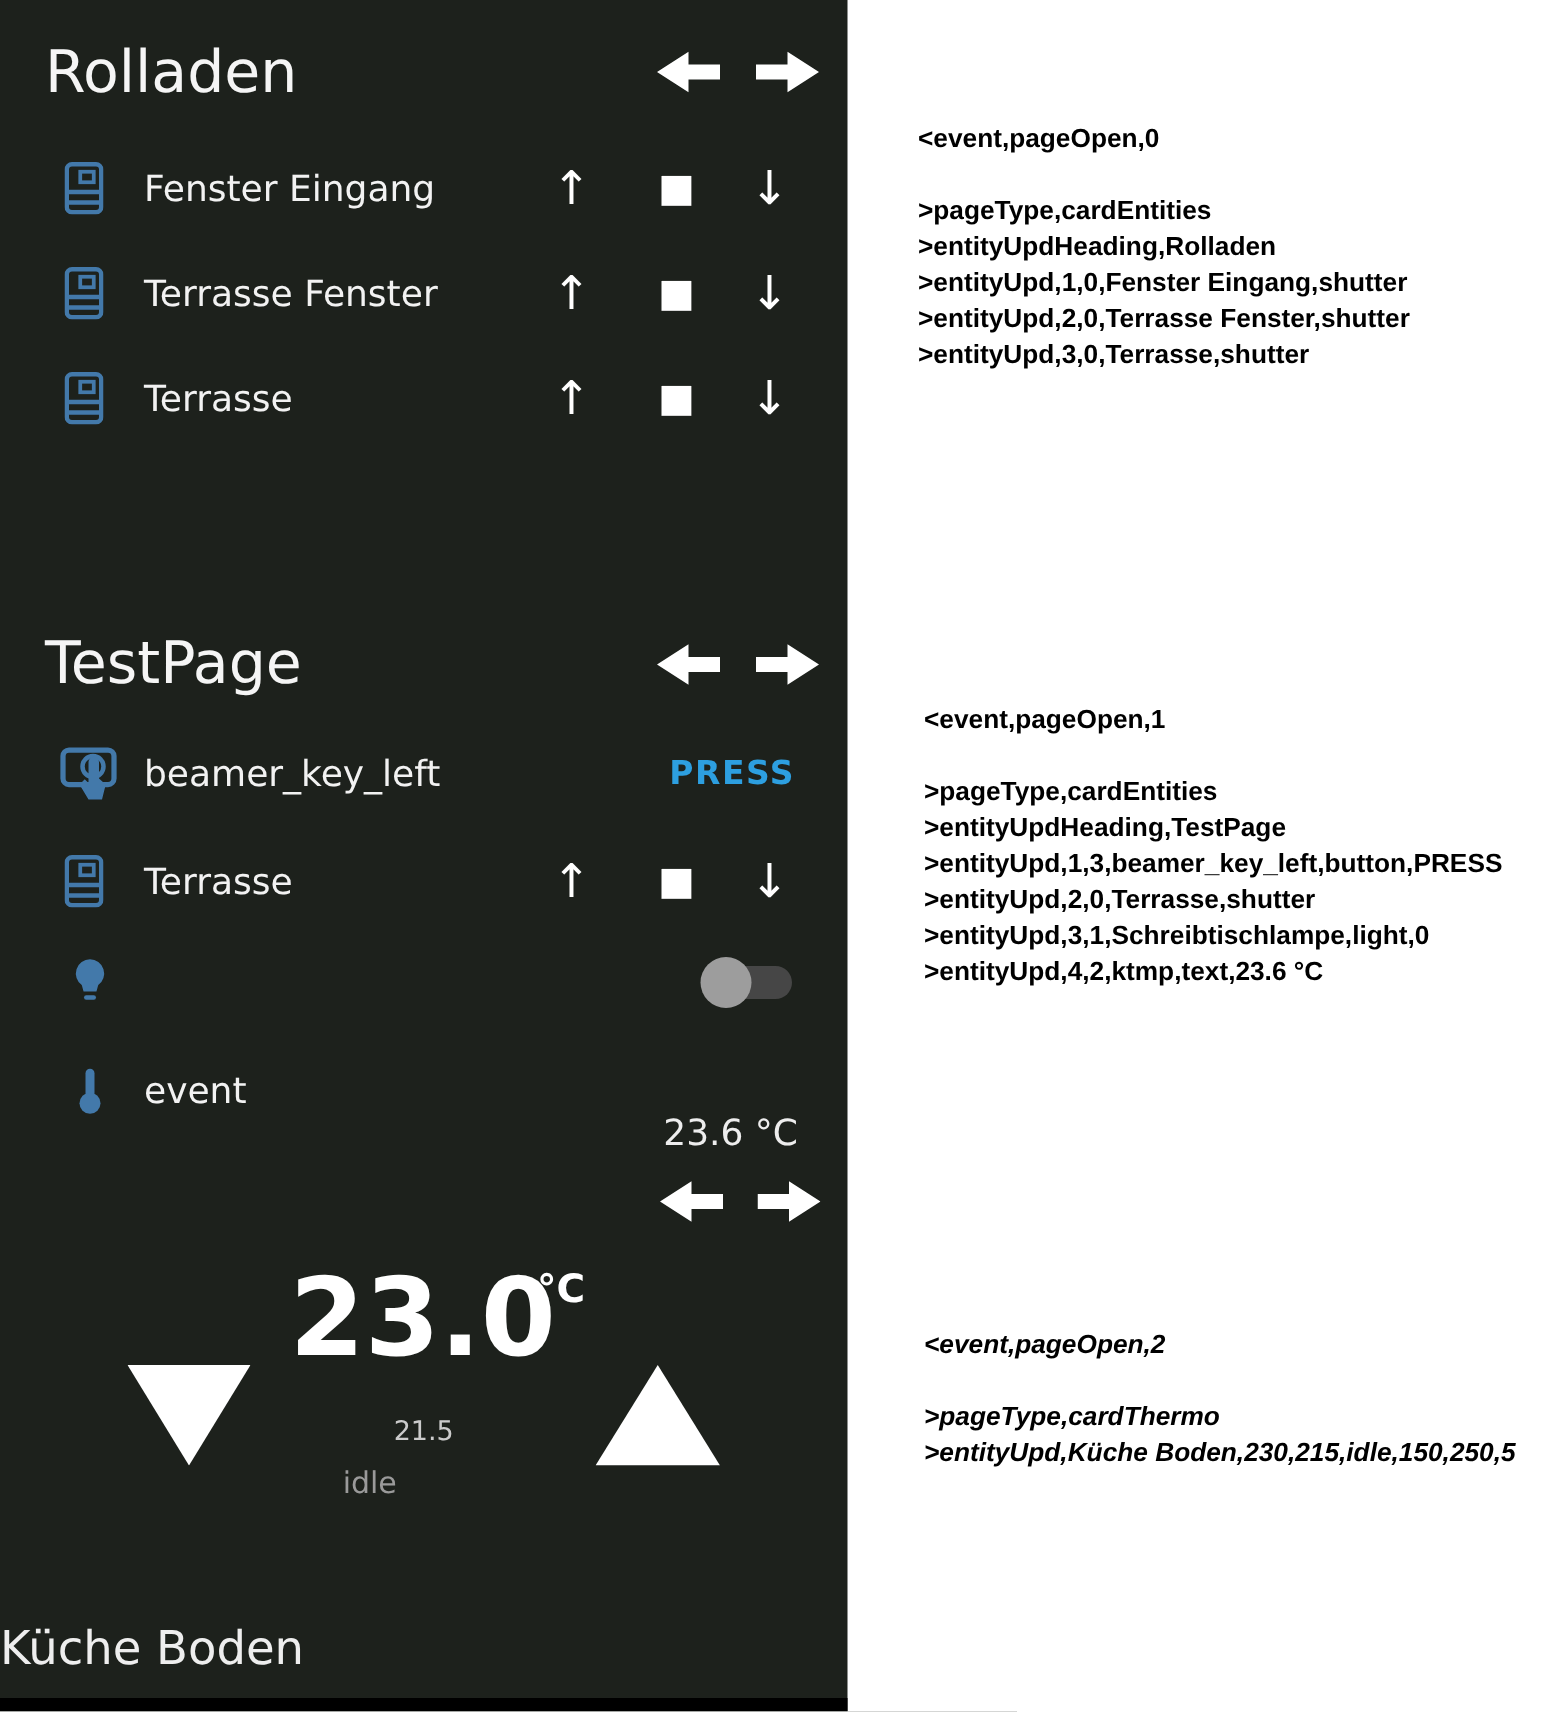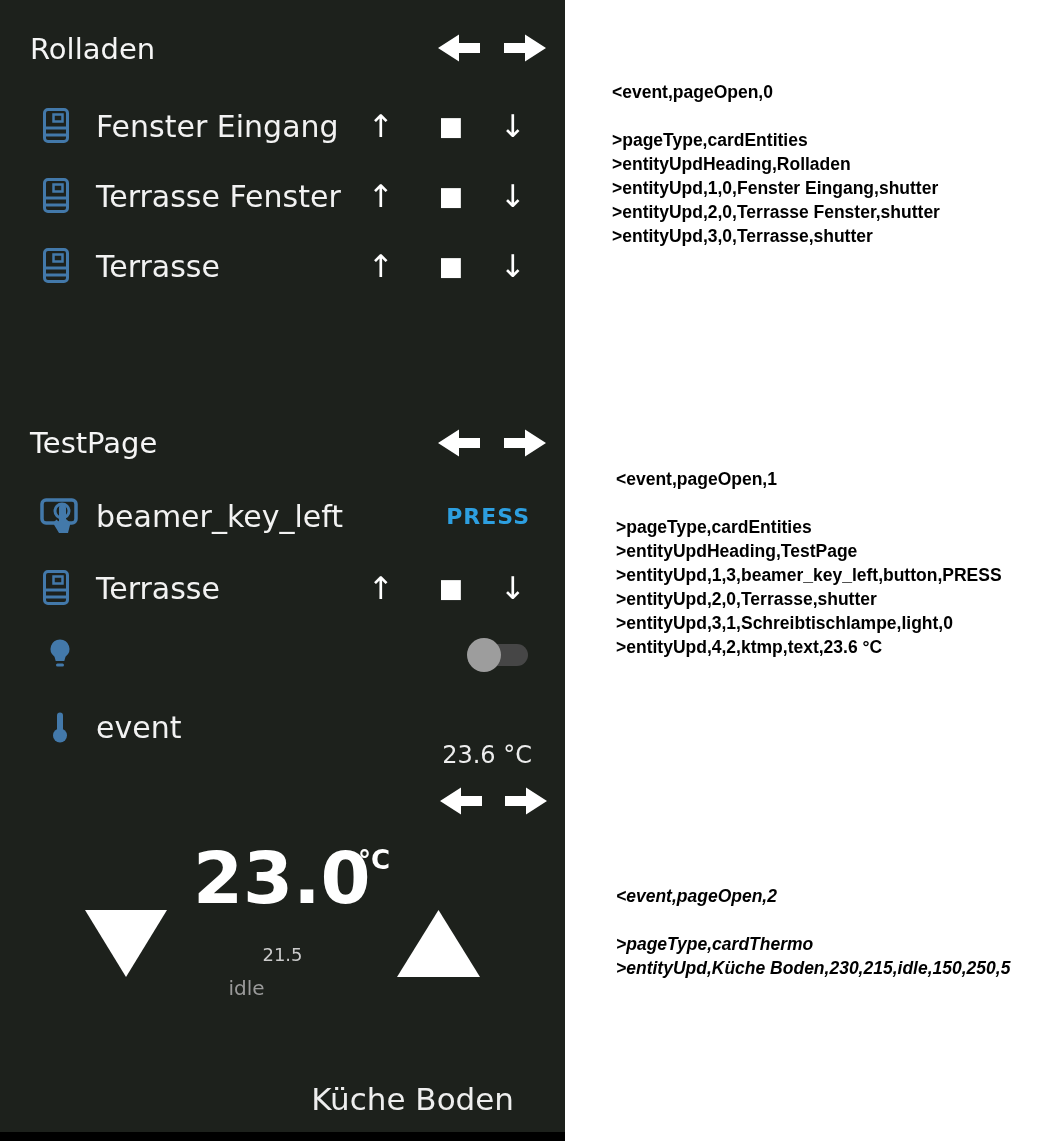--- a/index.html
+++ b/index.html
@@ -1,49 +1,49 @@
 <!DOCTYPE html>
 <html><head>
 <meta charset="utf-8">
 <style>
   html,body{margin:0;padding:0;background:#ffffff;}
   .stage{position:relative;width:1045px;height:1141px;background:#ffffff;overflow:hidden;
          font-family:"DejaVu Sans","Liberation Sans",sans-serif;}
   .panel{position:absolute;left:0;top:0;width:565px;height:1141px;background:#1d211c;}
   .panel-bottom-strip{position:absolute;left:0;top:1132px;width:565px;height:9px;background:#000000;}
 
-  .heading{position:absolute;left:30px;color:#f5f5f5;font-size:29px;line-height:38px;font-weight:400;}
+  .heading{position:absolute;left:30px;color:#f5f5f5;font-size:39px;line-height:38px;font-weight:400;}
   .nav-arrow{position:absolute;width:42px;height:30px;cursor:pointer;}
   .nav-arrow svg{display:block;width:100%;height:100%;}
 
   .row{position:absolute;left:0;width:565px;height:44px;}
   .row .ent-icon{position:absolute;}
   .row .label{position:absolute;left:96px;top:50%;transform:translateY(-50%);
-              color:#f2f2f2;font-size:30px;white-space:nowrap;}
+              color:#f2f2f2;font-size:24px;white-space:nowrap;}
   .ctl{position:absolute;top:50%;transform:translateY(-50%);width:40px;text-align:center;
        color:#ffffff;cursor:pointer;}
   .ctl.up{left:361px;font-size:31px;}
   .ctl.stop{left:431px;font-size:26px;}
   .ctl.down{left:493px;font-size:31px;}
   .press{position:absolute;right:35px;top:50%;transform:translateY(-50%);
          color:#2d9fe0;font-size:22px;font-weight:700;letter-spacing:1px;cursor:pointer;}
   .value{position:absolute;right:33px;top:50%;transform:translateY(-50%);
          color:#ededed;font-size:24px;white-space:nowrap;margin-top:28px;}
 
   .toggle{position:absolute;left:470px;top:50%;transform:translateY(-50%);width:58px;height:22px;
           background:#464646;border-radius:12px;cursor:pointer;}
   .toggle .knob{position:absolute;left:-3px;top:-6px;width:34px;height:34px;border-radius:50%;
                 background:#9d9d9d;}
 
   .big-temp{position:absolute;left:193px;top:842px;color:#ffffff;font-size:72px;font-weight:bold;line-height:1;}
   .temp-unit{position:absolute;left:358px;top:845px;color:#ffffff;font-size:26px;font-weight:bold;}
   .tri{position:absolute;cursor:pointer;}
   .setpoint{position:absolute;left:0;top:944px;width:565px;text-align:center;color:#cbcbcb;font-size:18px;}
   .hvac-state{position:absolute;left:0;top:976px;width:493px;text-align:center;color:#9a9a9a;font-size:20px;}
-  .thermo-title{position:absolute;left:0;top:1081px;width:514px;text-align:right;color:#eeeeee;font-size:31px;}
+  .thermo-title{position:absolute;left:0;top:1081px;width:514px;text-align:left;color:#eeeeee;font-size:31px;}
 
   .log{position:absolute;color:#000000;font-family:"Liberation Sans","DejaVu Sans",sans-serif;
        font-weight:bold;font-size:17.5px;line-height:24px;white-space:pre-line;}
   .log-0{left:612px;top:80px;}
   .log-1{left:616px;top:467px;}
   .log-2{left:616px;top:884px;font-style:italic;}
 </style>
 </head>
 <body>
 

